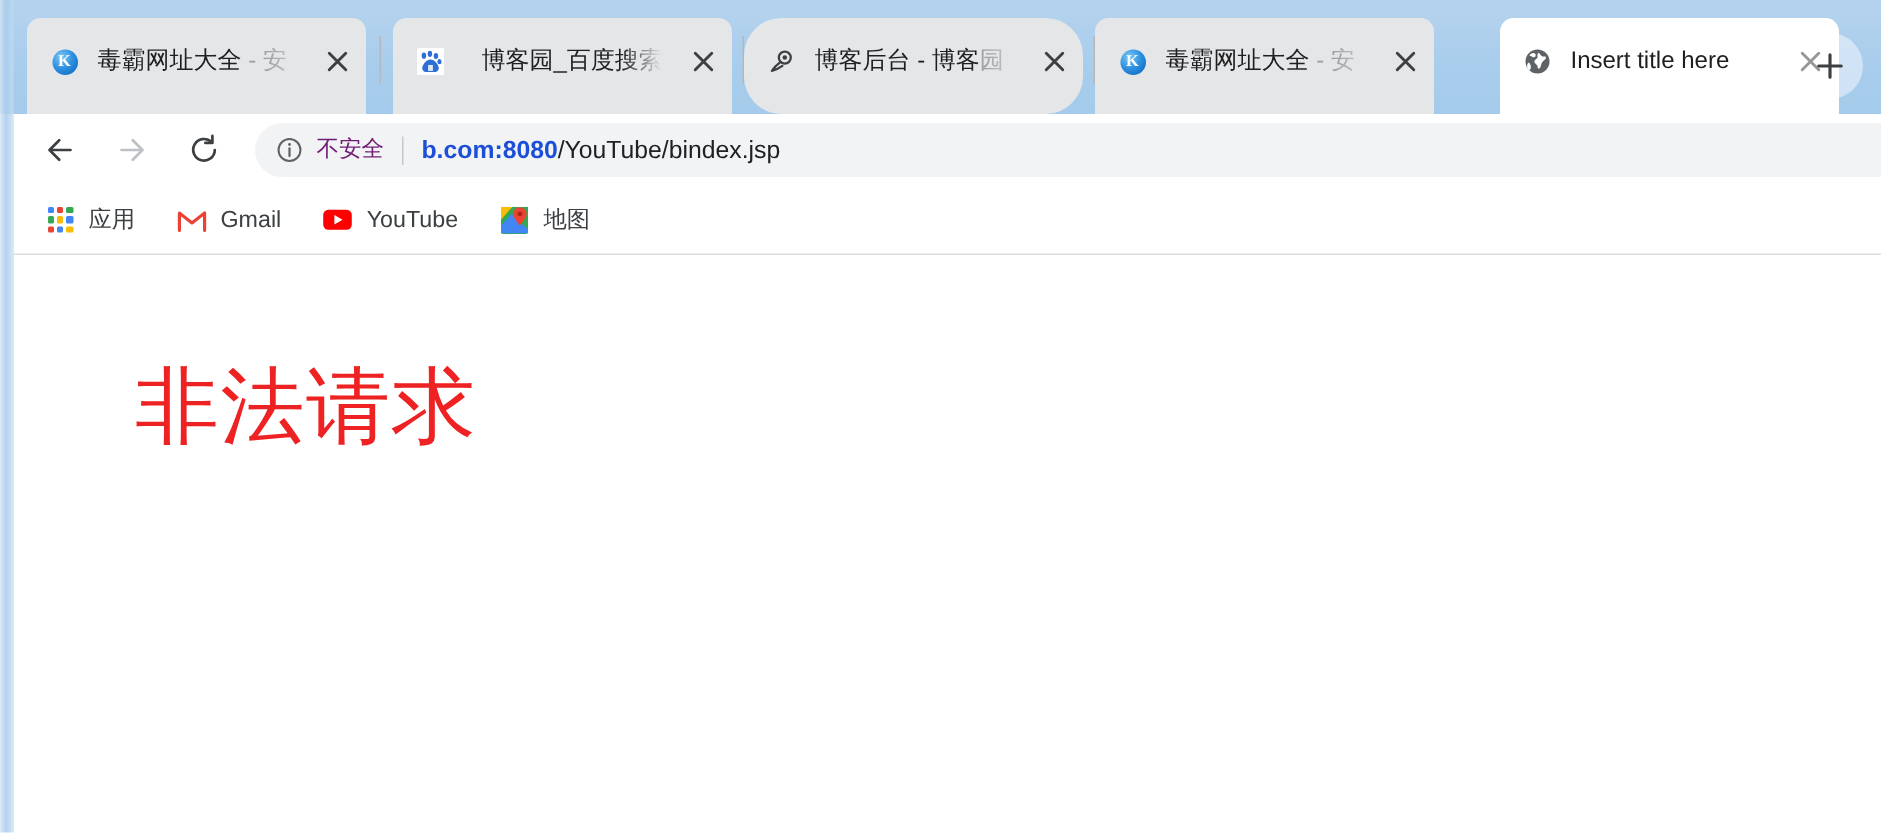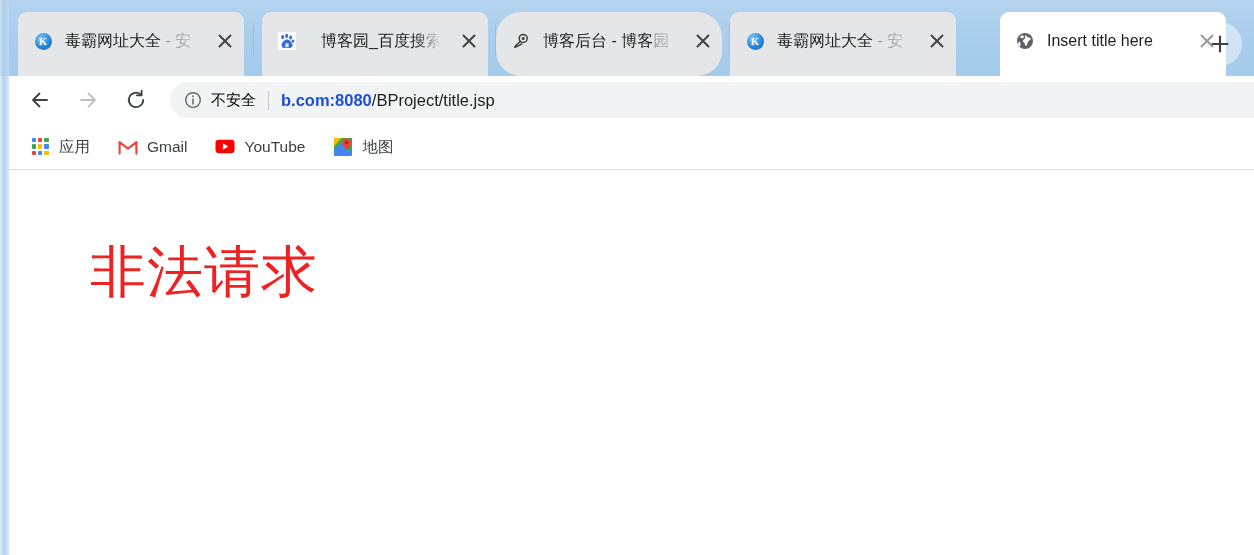--- a/index.html
+++ b/index.html
@@ -148,21 +148,21 @@
     background: #f1f3f4;
     border-radius: 18px 0 0 18px;
     display: flex;
     align-items: center;
     padding-left: 14px;
     cursor: text;
     min-width: 0;
   }
   #security-icon { width: 18px; height: 18px; flex: 0 0 18px; margin-right: 9px; display:block; }
   #security-text {
-    font-size: 15px; color: #000000;
+    font-size: 15px; color: #701a75;
     white-space: nowrap;
     line-height: 18px;
   }
   #omnibox-divider {
     width: 1px; height: 19px;
     background: #c6c9cc;
     margin: 0 12px;
     flex: 0 0 1px;
   }
   #url-text {
@@ -355,21 +355,21 @@
     </div>
 
     <div id="omnibox">
       <svg id="security-icon" viewBox="0 0 18 18">
         <circle cx="9" cy="9" r="7.3" fill="none" stroke="#5f6368" stroke-width="1.35"></circle>
         <circle cx="9" cy="5.3" r="0.95" fill="#5f6368"></circle>
         <path d="M9 7.9 L9 13" stroke="#5f6368" stroke-width="1.5" stroke-linecap="round"></path>
       </svg>
       <span id="security-text">不安全</span>
       <span id="omnibox-divider"></span>
-      <span id="url-text"><span class="url-host">b.com:8080</span><span class="url-path">/BProject/title.jsp</span></span>
+      <span id="url-text"><span class="url-host">b.com:8080</span><span class="url-path">/YouTube/bindex.jsp</span></span>
     </div>
   </div>
 
   <div id="bookmarks-bar">
 
     <div class="bookmark">
       <span class="bookmark-icon">
         <span class="apps-grid">
           <i style="background:#4285f4"></i>
             <i style="background:#ea4335"></i>

